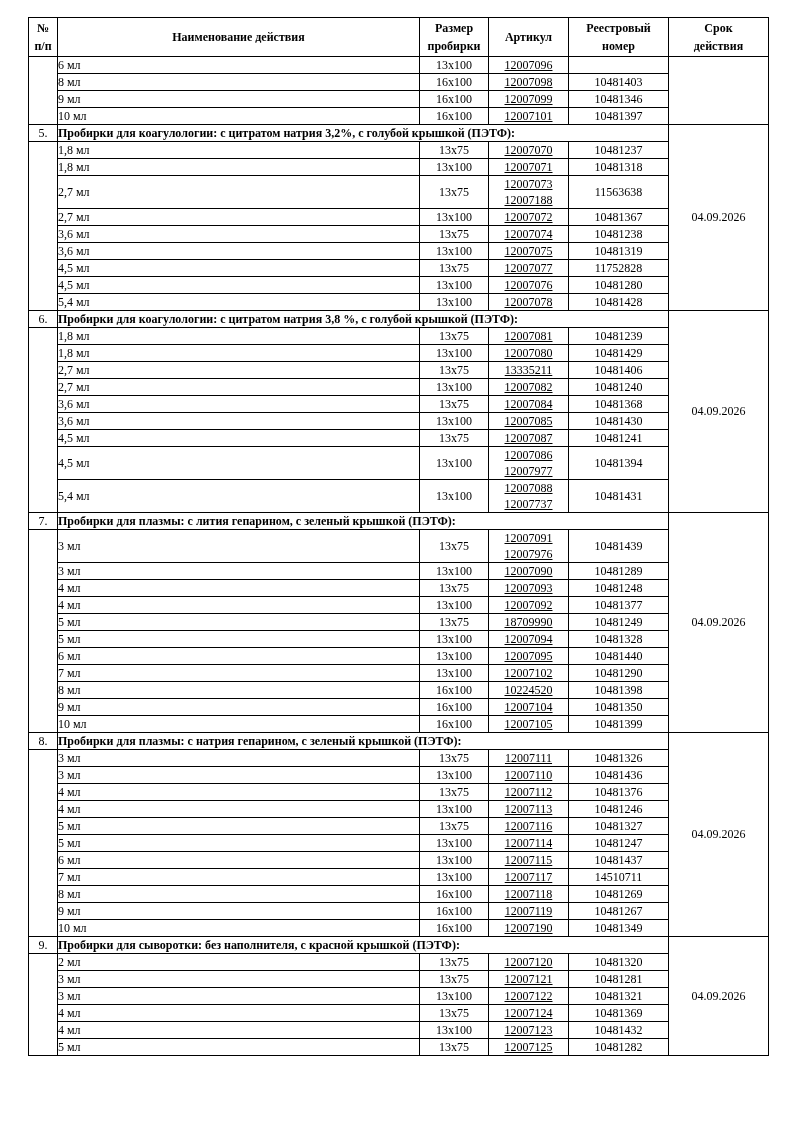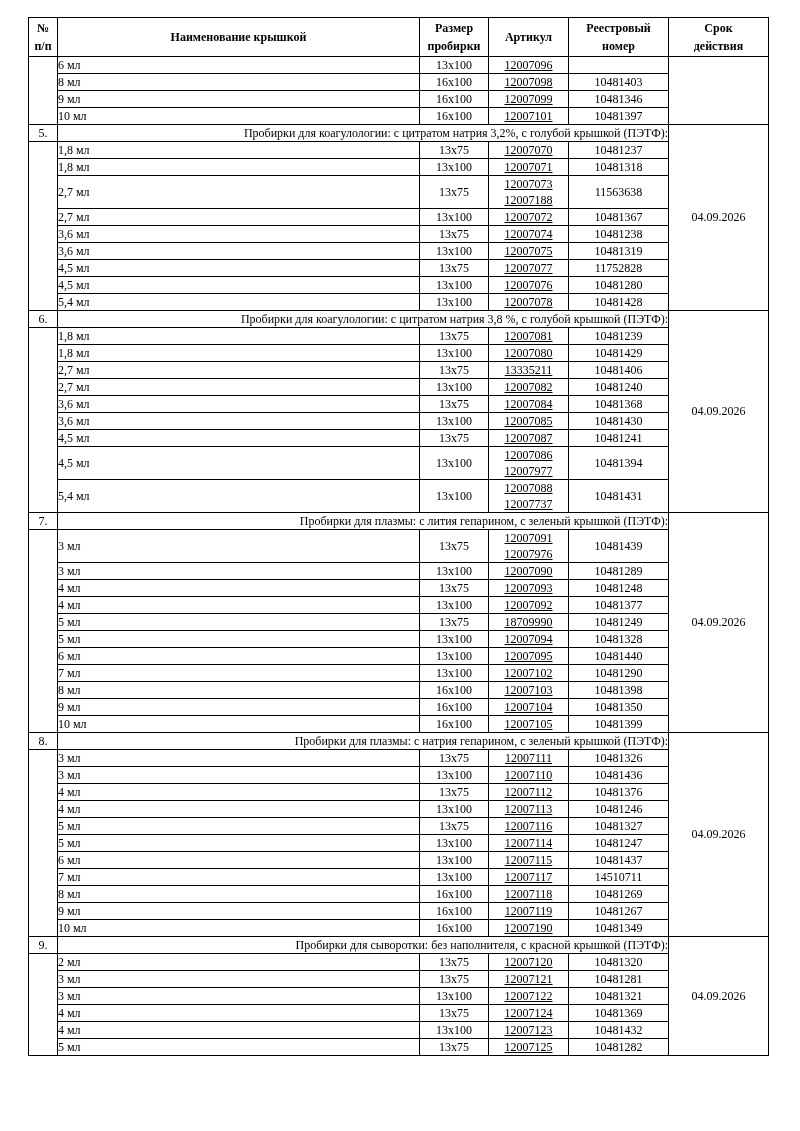--- a/index.html
+++ b/index.html
@@ -34,42 +34,42 @@
     text-align: center;
     white-space: pre-line;
     line-height: 1.5;
     height: 38px;
   }
   tr.data-row { height: 17px; }
   tr.data-row.dbl { height: 33px; }
   tr.section-header-row { height: 17px; }
   td.c-name { text-align: left; padding-left: 5px; }
   td.c-center { text-align: center; }
-  td.section-title { font-weight: normal; text-align: right; }
+  td.section-title { font-weight: bold; text-align: left; }
   td.c-article div { line-height: 16px; text-decoration: underline; }
   td.c-num { text-align: center; }
 </style>
 </head>
 <body>
 
 <div class="sheet">
   <table class="reg">
     <colgroup>
       <col style="width:29px">
       <col style="width:362px">
       <col style="width:69px">
       <col style="width:80px">
       <col style="width:100px">
       <col style="width:100px">
     </colgroup>
     <thead>
       <tr>
         <th>№
 п/п</th>
-        <th>Наименование крышкой</th>
+        <th>Наименование действия</th>
         <th>Размер
 пробирки</th>
         <th>Артикул</th>
         <th>Реестровый
 номер</th>
         <th>Срок
 действия</th>
       </tr>
     </thead>
     <tbody>
@@ -334,21 +334,21 @@
           <td class="c-center">13x100</td>
           <td class="c-center c-article">
             <div>12007102</div>
           </td>
           <td class="c-center">10481290</td>
         </tr>
         <tr class="data-row">
           <td class="c-name">8 мл</td>
           <td class="c-center">16x100</td>
           <td class="c-center c-article">
-            <div>12007103</div>
+            <div>10224520</div>
           </td>
           <td class="c-center">10481398</td>
         </tr>
         <tr class="data-row">
           <td class="c-name">9 мл</td>
           <td class="c-center">16x100</td>
           <td class="c-center c-article">
             <div>12007104</div>
           </td>
           <td class="c-center">10481350</td>

